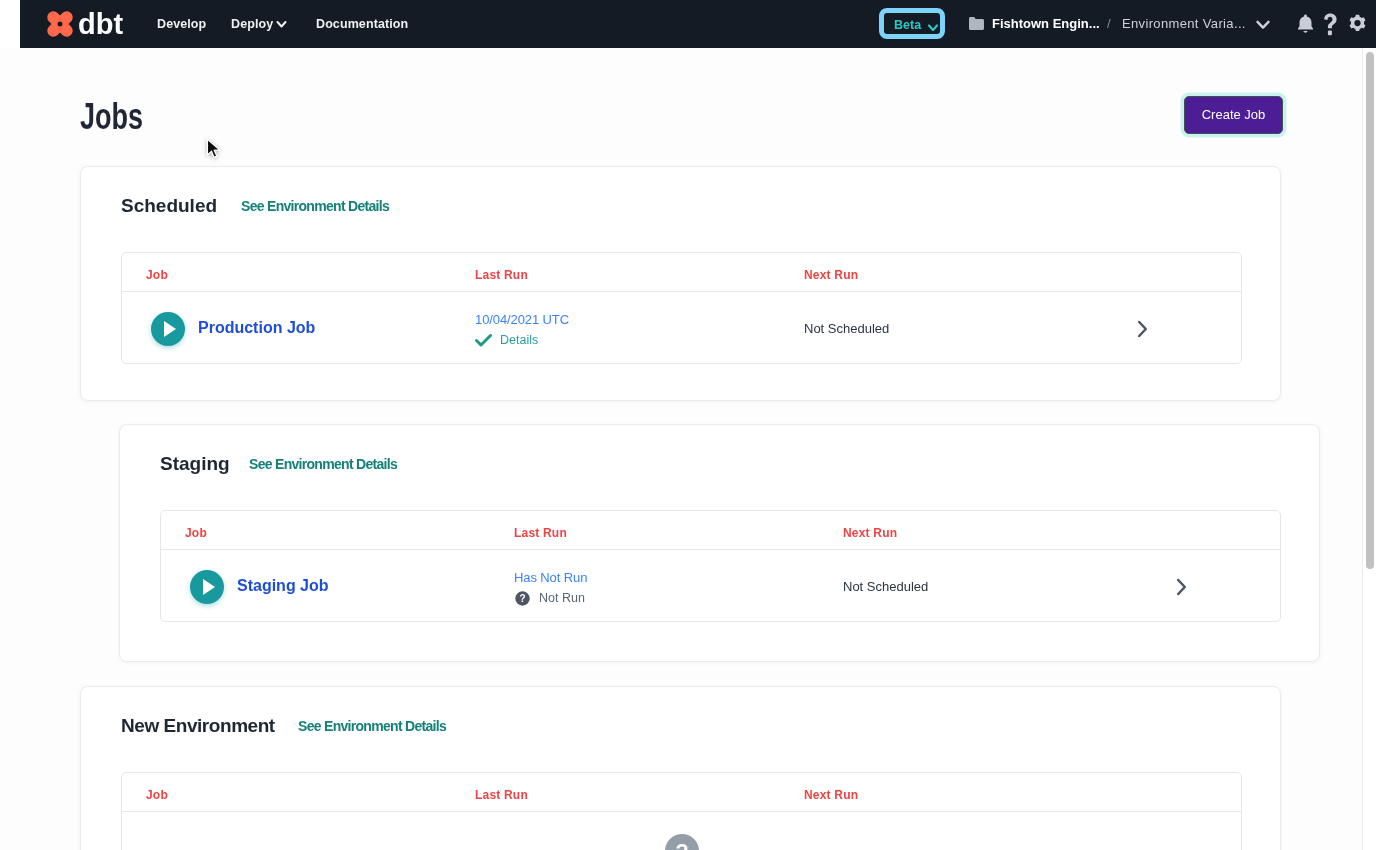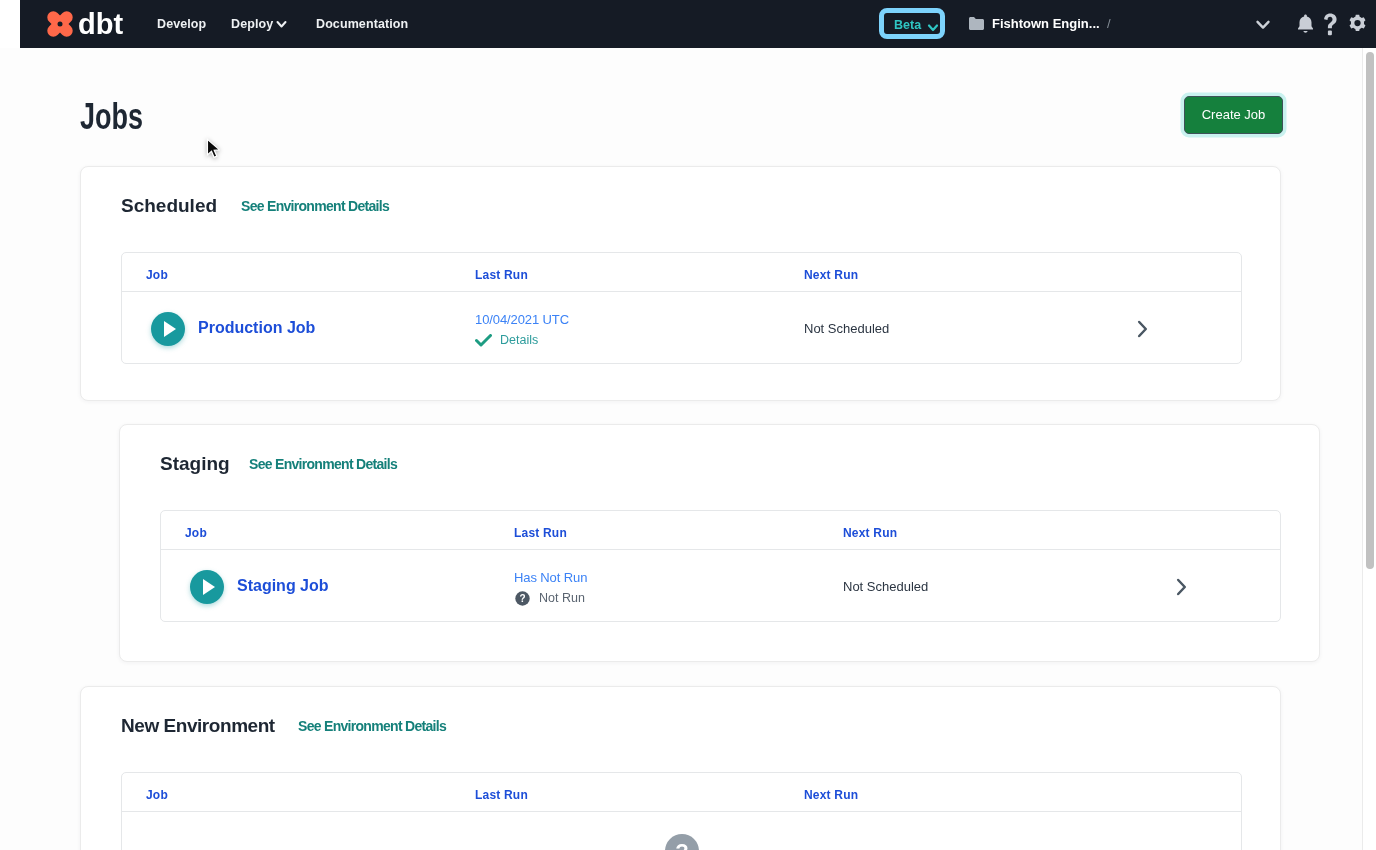--- a/index.html
+++ b/index.html
@@ -11,28 +11,28 @@
 #logo { position:absolute; left:24px; top:8px; width:32px; height:32px; }
 #dbtword { position:absolute; left:58px; top:8px; color:#fff; font-weight:bold; font-size:29px; letter-spacing:0; }
 
 #beta { position:absolute; left:859px; top:8px; width:66px; height:31px; border:5px solid #7dd3fc; border-radius:8px; }
 #beta span { position:absolute; left:10px; top:5px; font-size:12.5px; font-weight:bold; color:#2fc6c3; }
 
 .crumb { position:absolute; top:0; height:48px; line-height:48px; font-size:13px; }
 
 #page { position:absolute; left:0; top:48px; width:1362px; height:802px; background:#fdfdfd; }
 #jobs-title { position:absolute; left:80px; top:51px; line-height:36px; font-size:36px; font-weight:bold; color:#1e2733; transform:scaleX(.75); transform-origin:left top; letter-spacing:0; }
-#createbtn { position:absolute; left:1184px; top:48px; width:99px; height:38px; background:#15803d; border:1px solid #3e5259; border-radius:5px; box-shadow:0 0 0 3.5px #c9f2ef; color:#fff; font-size:13px; text-align:center; line-height:35px; }
+#createbtn { position:absolute; left:1184px; top:48px; width:99px; height:38px; background:#4c1d95; border:1px solid #3e5259; border-radius:5px; box-shadow:0 0 0 3.5px #c9f2ef; color:#fff; font-size:13px; text-align:center; line-height:35px; }
 
 .card { position:absolute; left:80px; width:1201px; background:#fff; border:1px solid #ebebeb; border-radius:8px; box-shadow:0 1px 4px rgba(30,40,50,.05); }
 .card h2 { position:absolute; left:40px; top:28px; font-size:19px; font-weight:bold; color:#1e2733; letter-spacing:0; }
 .card .envlink { position:absolute; top:31px; font-size:14px; font-weight:bold; color:#15807a; letter-spacing:-.7px; }
 .tbl { position:absolute; left:40px; top:85px; width:1121px; border:1px solid #e5e7e9; border-radius:5px; background:#fff; }
 .thead { position:relative; height:39px; border-bottom:1px solid #e5e7e9; }
-.thead span { position:absolute; top:0; height:39px; line-height:45px; font-size:12px; font-weight:bold; color:#1d4ed8; letter-spacing:.2px; }
+.thead span { position:absolute; top:0; height:39px; line-height:45px; font-size:12px; font-weight:bold; color:#ef4444; letter-spacing:.2px; }
 .c1 { left:24px; } .c2 { left:353px; } .c3 { left:682px; }
 .trow { position:relative; height:71px; }
 .playbtn { position:absolute; left:29px; top:20px; width:34px; height:34px; border-radius:50%; background:#18999e; box-shadow:0 2px 5px rgba(24,153,158,.35); }
 .playbtn:after { content:""; position:absolute; left:13px; top:9px; width:0; height:0; border-left:12px solid #fff; border-top:8px solid transparent; border-bottom:8px solid transparent; }
 .jobname { position:absolute; left:76px; top:0; height:71px; line-height:72px; font-size:16px; font-weight:bold; color:#1d4ed8; }
 .cell2 { position:absolute; left:353px; top:17.5px; }
 .line1 { font-size:13px; color:#3b82f6; line-height:20px; letter-spacing:-.1px; }
 .statusline { position:relative; height:20px; margin-top:0; font-size:12.5px; line-height:20px; }
 .cell3 { position:absolute; left:682px; top:0; height:71px; line-height:73px; font-size:13px; color:#2b3542; }
 .chev { position:absolute; left:1015px; top:28px; width:11px; height:18px; }
@@ -63,20 +63,21 @@
       <span>Beta</span>
       <svg style="position:absolute;left:43px;top:10px;" width="12" height="10" viewBox="0 0 12 10">
           <path d="M2 2.5 L6 7 L10 2.5" fill="none" stroke="#2fc6c3" stroke-width="2.2" stroke-linecap="round" stroke-linejoin="round"></path>
         </svg>
     </div>
     <svg style="position:absolute;left:948px;top:16px;" width="17" height="15" viewBox="0 0 17 15">
         <path d="M1 2.5 C1 1.7 1.7 1 2.5 1 L6 1 L7.8 3 L14.5 3 C15.3 3 16 3.7 16 4.5 L16 12.5 C16 13.3 15.3 14 14.5 14 L2.5 14 C1.7 14 1 13.3 1 12.5 Z" fill="#aeb6bf"></path>
       </svg>
     <span class="crumb" style="left:972px; color:#fff; font-weight:bold;">Fishtown Engin...</span>
     <span class="crumb" style="left:1087px; color:#848d96;">/</span>
+    <span class="crumb" style="left:1102px; color:#ccd1d7; letter-spacing:.35px;">Environment Varia...</span>
     <svg style="position:absolute;left:1235px;top:19px;" width="16" height="12" viewBox="0 0 16 12">
         <path d="M2.5 2.8 L8 8.6 L13.5 2.8" fill="none" stroke="#ccd1d7" stroke-width="2.4" stroke-linecap="round" stroke-linejoin="round"></path>
       </svg>
 
     <svg style="position:absolute;left:1277px;top:14px;" width="17" height="20" viewBox="0 0 17 20">
       <path d="M8.5 0.5 C9.3 0.5 9.9 1.1 9.9 1.9 L9.9 2.4 C12.6 3 14.5 5.4 14.5 8.3 L14.5 12.2 L16 14.5 L16 15.5 L1 15.5 L1 14.5 L2.5 12.2 L2.5 8.3 C2.5 5.4 4.4 3 7.1 2.4 L7.1 1.9 C7.1 1.1 7.7 0.5 8.5 0.5 Z" fill="#c9ced6"></path>
       <path d="M6.3 17 A2.3 2.3 0 0 0 10.7 17 Z" fill="#c9ced6"></path>
     </svg>
     <svg style="position:absolute;left:1302px;top:13px;" width="17" height="23" viewBox="0 0 17 23">
       <path fill="#c9ced6" d="M2.1 6.3 C2.3 2.6 4.8 0.4 8.2 0.4 C11.8 0.4 14.6 2.8 14.6 6.2 C14.6 8.8 13.2 10.3 11.4 11.5 C10.1 12.4 9.9 13.0 9.9 14.4 L9.9 15.3 L5.9 15.3 L5.9 13.9 C5.9 12.0 6.6 10.9 8.3 9.7 C9.9 8.6 10.5 7.7 10.5 6.3 C10.5 4.8 9.5 3.8 8.1 3.8 C6.5 3.8 5.6 4.9 5.5 6.9 Z"></path>

